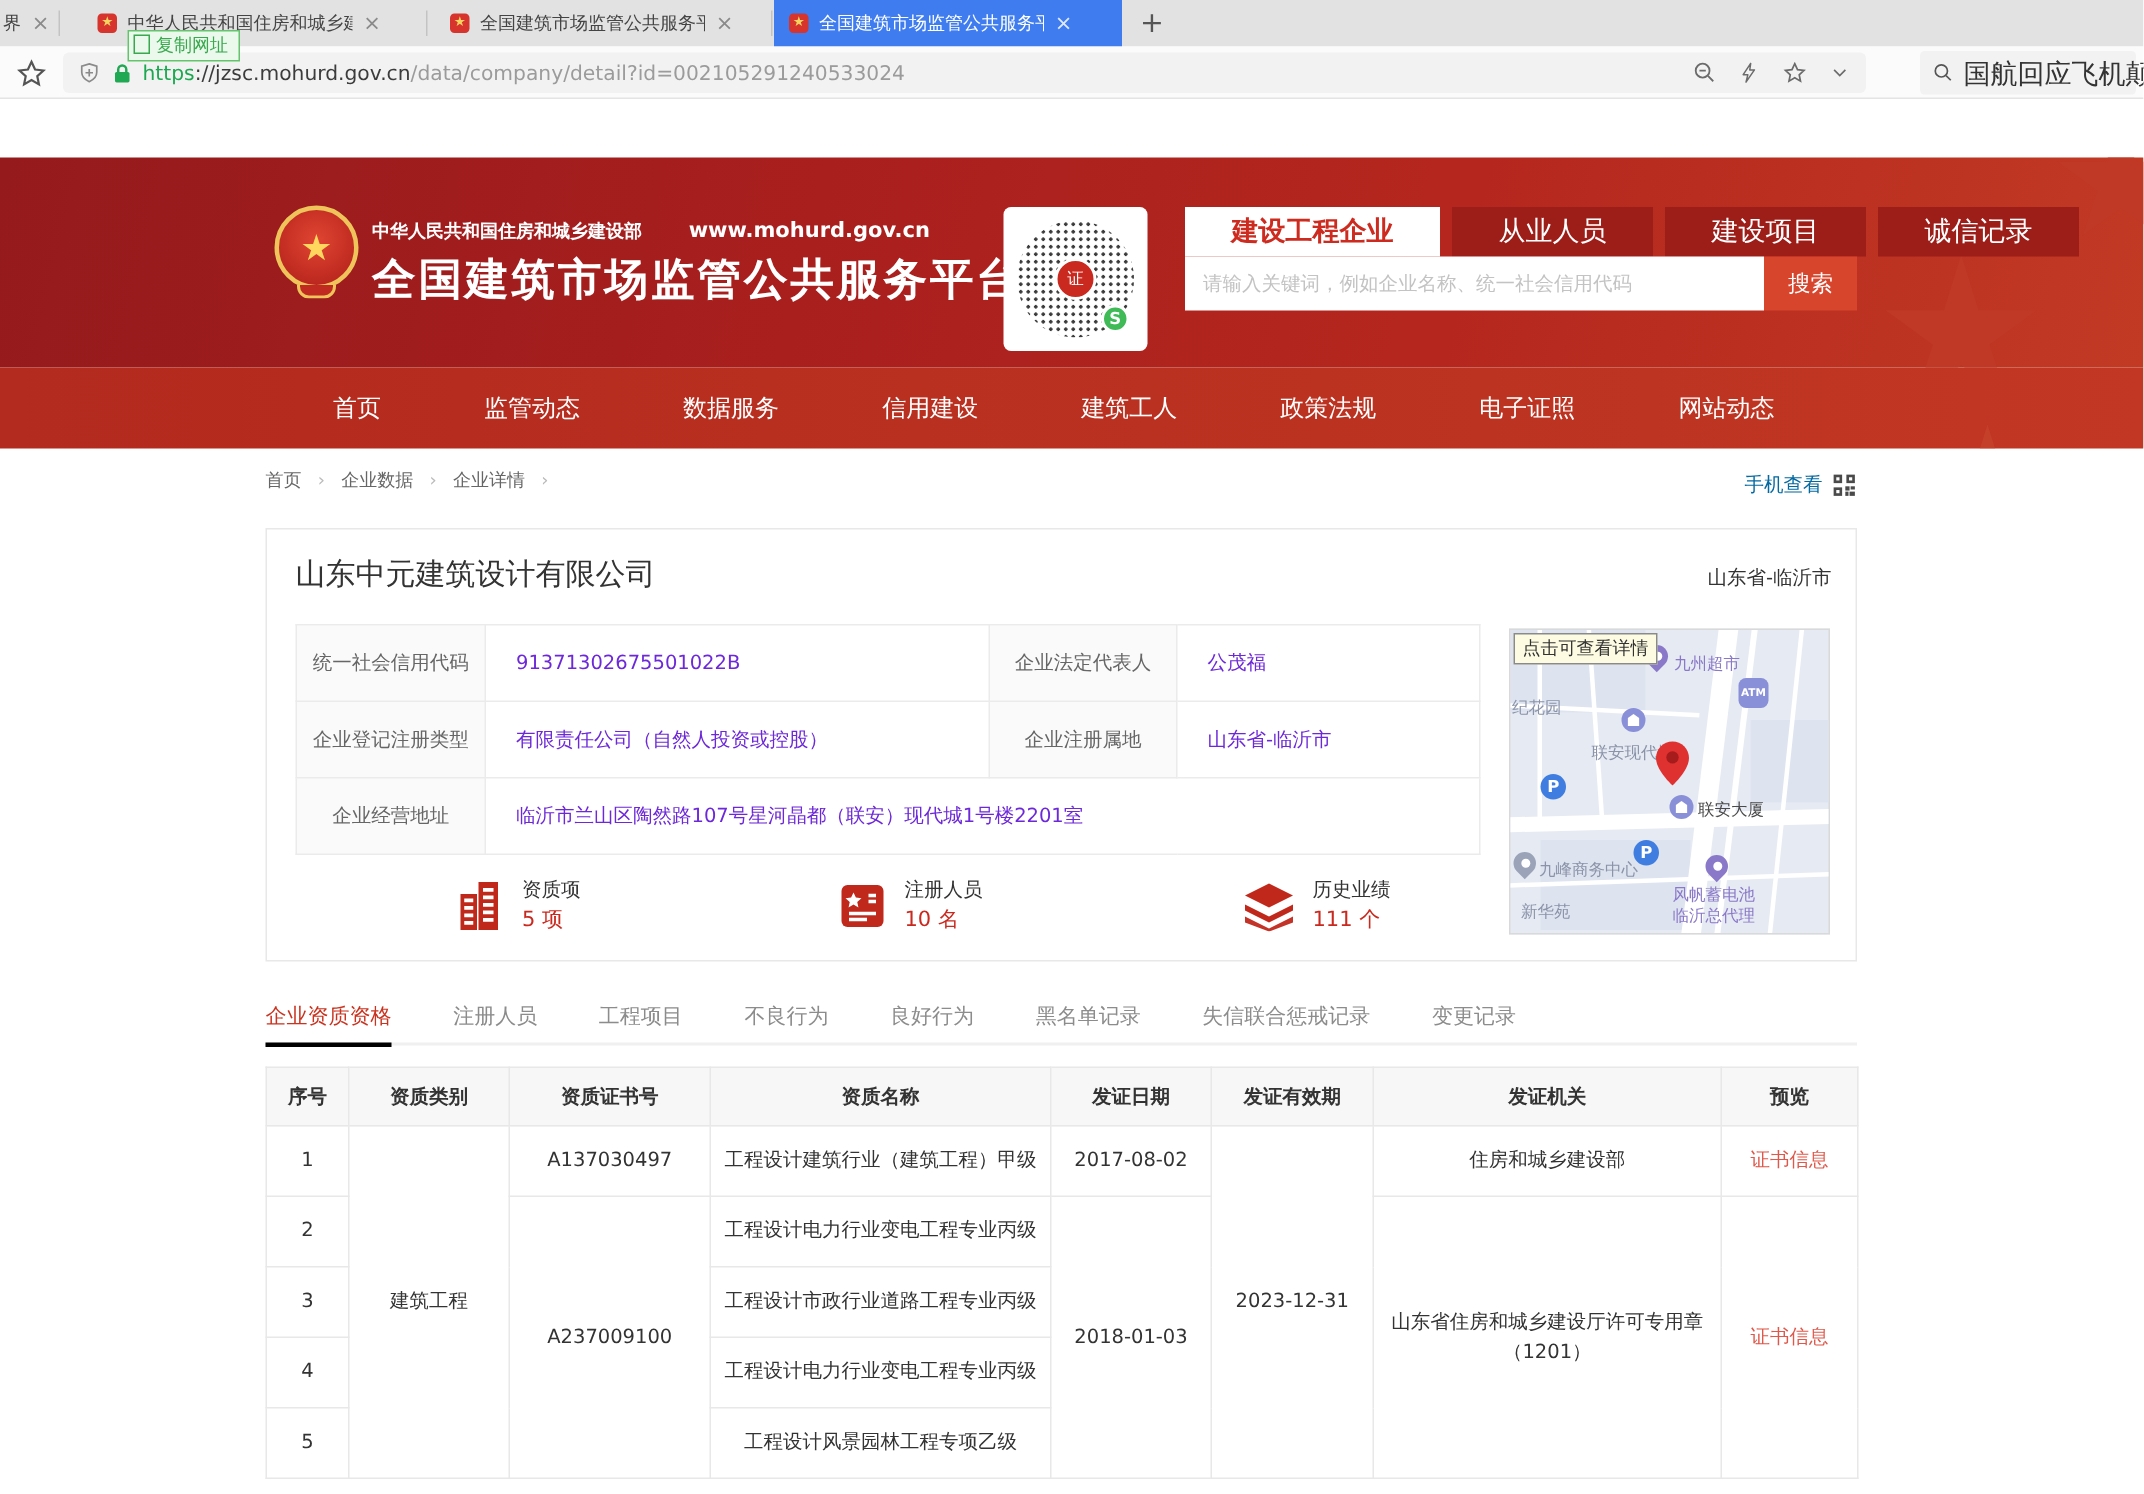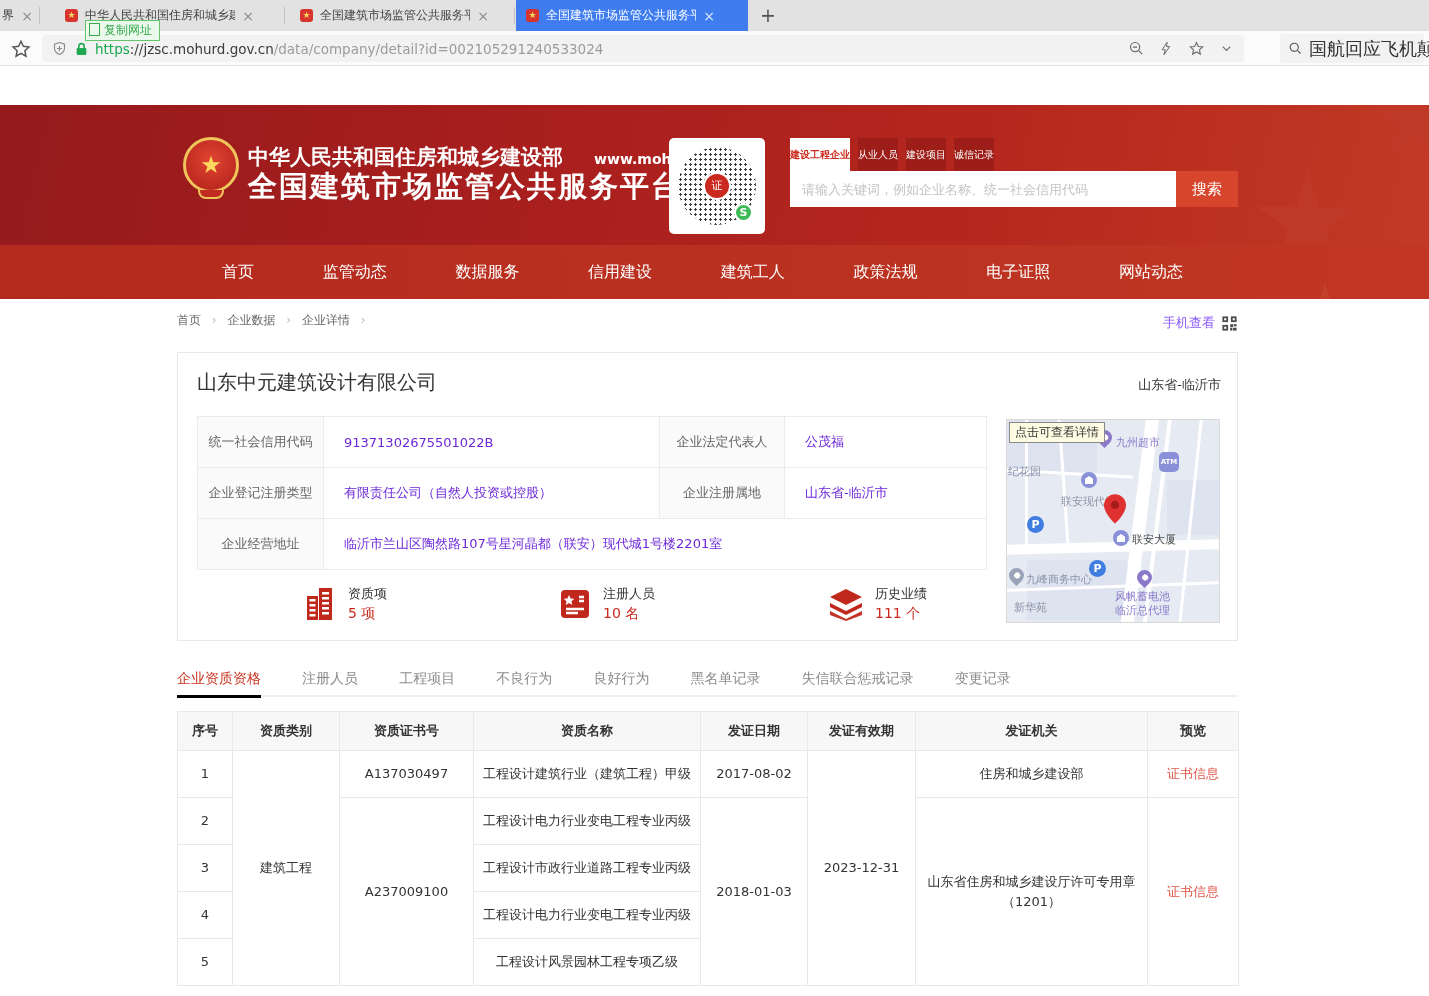--- a/index.html
+++ b/index.html
@@ -37,48 +37,48 @@
   .deco-star { position:absolute; background:#bf3a27; clip-path:polygon(50% 0%,61% 35%,98% 35%,68% 57%,79% 91%,50% 70%,21% 91%,32% 57%,2% 35%,39% 35%); opacity:.9; }
   .main-nav .deco-star { background:#c94a30; opacity:.5; }
   .header-inner { position:absolute; left:177px; top:0; width:1061px; height:140px; }
 
   .emblem { position:absolute; left:3px; top:32px; width:62px; height:76px; }
   .emblem-circle { width:56px; height:56px; margin:0 auto; border-radius:50%; border:3px solid #eec45b; background:radial-gradient(circle at 50% 40%,#e04531,#b01e19); display:flex; align-items:center; justify-content:center; }
   .emblem-star { color:#ffd75e; font-size:24px; line-height:1; }
   .emblem-ribbon { width:26px; height:9px; margin:-3px auto 0; background:#c02a20; border:2px solid #eec45b; border-top:none; border-radius:0 0 8px 8px; }
 
   .ministry-line { position:absolute; left:71px; top:38px; white-space:nowrap; }
-  .ministry-name { color:#fff; font-size:21px; font-weight:bold; }
+  .ministry-name { color:#fff; font-size:12px; font-weight:bold; }
   .ministry-url { color:#fff; font-size:14px; font-weight:bold; margin-left:26px; }
   .platform-title { position:absolute; left:71px; top:62px; color:#fff; font-size:29px; font-weight:bold; letter-spacing:2px; white-space:nowrap; }
 
   .qr-box { position:absolute; left:492px; top:33px; width:96px; height:96px; background:#fff; border-radius:5px; }
   .qr-dots { position:absolute; left:9px; top:9px; width:78px; height:78px; border-radius:50%; background-image:radial-gradient(#3b3b3b 31%,transparent 33%); background-size:5px 5px; }
   .qr-center { position:absolute; left:34px; top:34px; width:28px; height:28px; border-radius:50%; background:#c9291e; border:2px solid #fff; color:#fff; font-size:11px; text-align:center; line-height:24px; }
   .qr-wechat { position:absolute; right:12px; bottom:12px; width:19px; height:19px; border-radius:50%; background:#3fba57; border:2px solid #fff; color:#fff; font-size:11px; font-weight:bold; text-align:center; line-height:15px; }
 
   .search-widget { position:absolute; left:613px; top:33px; width:448px; }
   .search-tabs { display:flex; height:33px; }
-  .stab { height:33px; line-height:33px; padding:0 0; font-size:10px; color:#fff; background:#9d1d18; margin-right:8px; cursor:pointer; white-space:nowrap; }
+  .stab { height:33px; line-height:33px; padding:0 31px; font-size:18px; color:#fff; background:#9d1d18; margin-right:8px; cursor:pointer; white-space:nowrap; }
   .stab.active { background:#fff; color:#cd2b1f; font-weight:bold; }
   .search-row { display:flex; height:36px; }
   .search-input { flex:1; border:none; outline:none; background:#fff; font-size:13px; padding:0 12px; color:#333; font-family:inherit; }
   .search-input::placeholder { color:#c3c3c3; }
   .search-btn { width:62px; background:#d8452d; color:#fff; border:none; font-size:15px; cursor:pointer; font-family:inherit; }
 
   
   .main-nav { position:absolute; left:0; top:245px; width:1429px; height:54px; background:linear-gradient(90deg,#b32a1e,#c13723); overflow:hidden; }
   .nav-inner { position:absolute; left:177px; width:1061px; height:54px; display:flex; justify-content:space-between; padding:0 55px 0 45px; }
   .nav-item { color:#fff; font-size:16px; line-height:54px; cursor:pointer; white-space:nowrap; position:relative; z-index:2; }
 
   
   .crumb-row { position:absolute; left:177px; top:312px; width:1061px; height:26px; font-size:12px; color:#666; }
   .crumb-item { cursor:pointer; }
   .crumb-sep { color:#bbb; margin:0 7px; }
-  .mobile-view { position:absolute; right:0; top:2px; display:flex; align-items:center; font-size:13px; color:#8b5cf6; cursor:pointer;margin-left:47px; }
+  .mobile-view { position:absolute; right:0; top:2px; display:flex; align-items:center; font-size:13px; color:#0369a1; cursor:pointer;margin-left:47px; }
   .mobile-view svg { margin-left:6px; }
 
   
   .company-card { position:absolute; left:177px; top:352px; width:1061px; height:289px; border:1px solid #e8e8e8; background:#fff; }
   .company-name { position:absolute; left:19px; top:16px; font-size:20px; font-weight:normal; color:#333; }
   .company-region { position:absolute; right:16px; top:23px; font-size:13px; color:#333; }
 
   .info-table { position:absolute; left:19px; top:63px; width:789px; border-collapse:collapse; table-layout:fixed; }
   .info-table td { border:1px solid #ebebeb; height:51px; font-size:13px; }
   .info-table td.lbl { width:126px; background:#fafafa; color:#666; text-align:center; }

